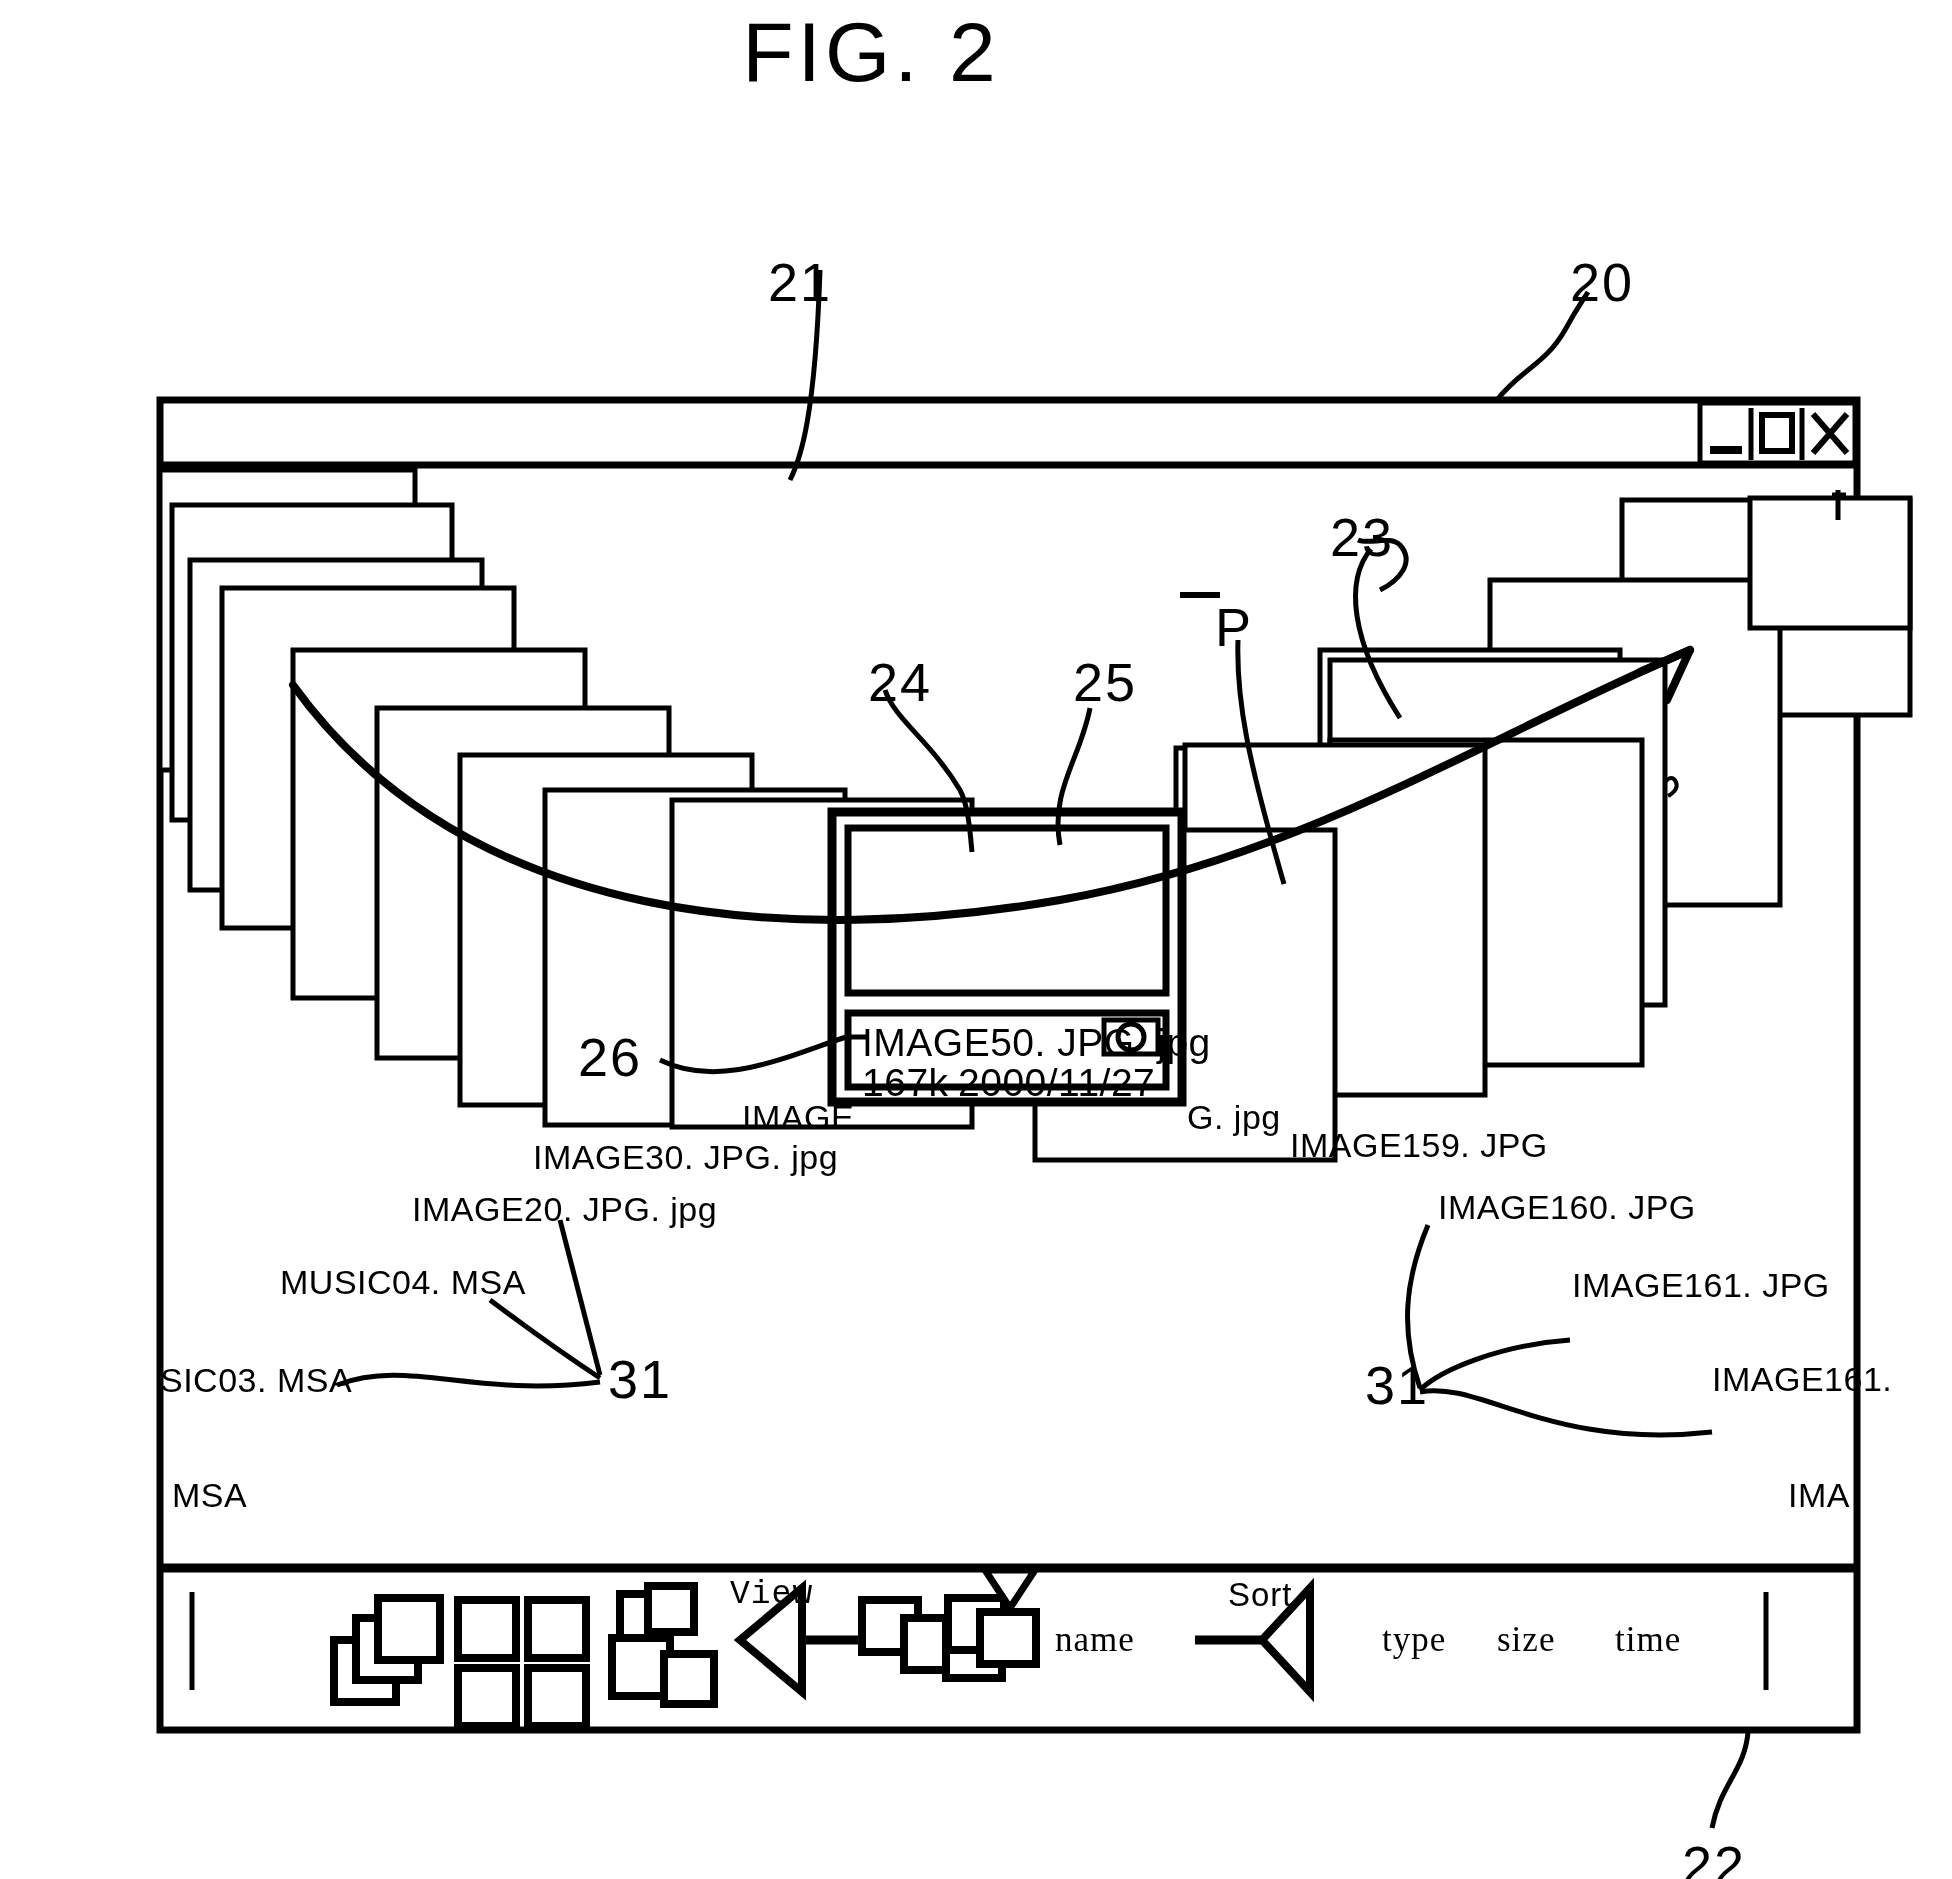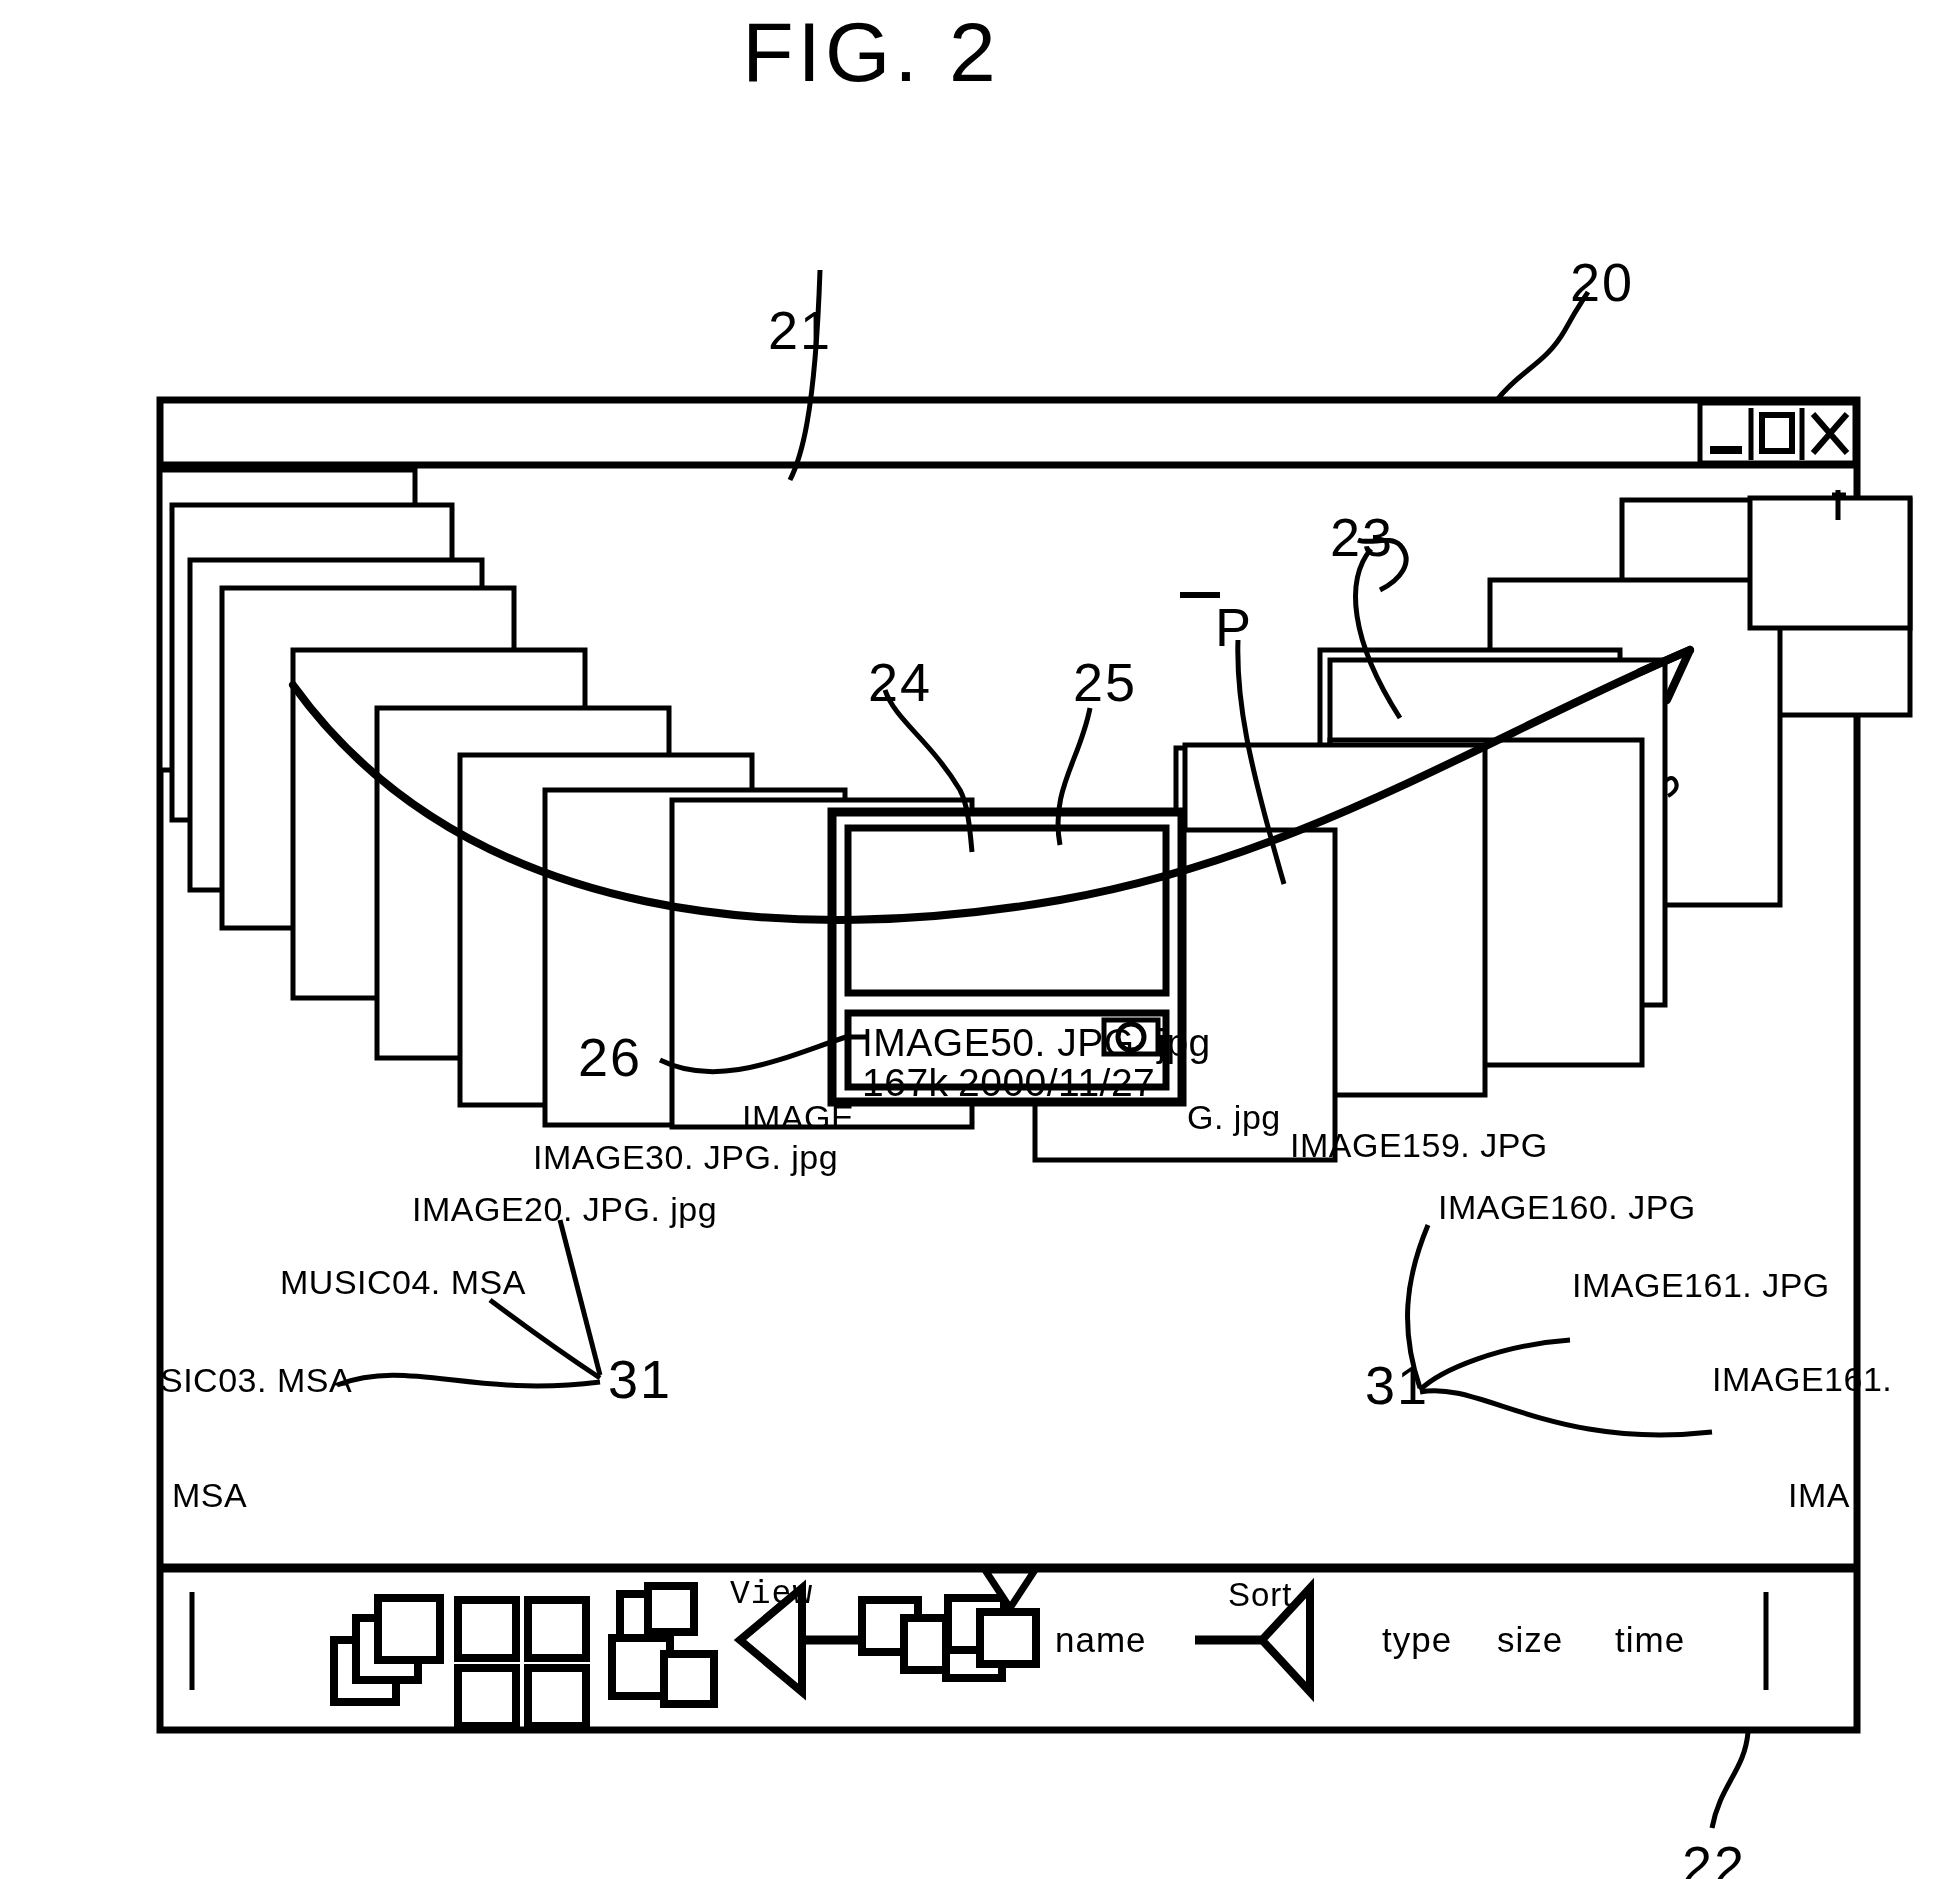--- a/index.html
+++ b/index.html
@@ -51,20 +51,21 @@
     font-size: 34px;
     letter-spacing: 0.5px;
   }
   .panel-text {
     font-size: 39px;
     letter-spacing: 0.5px;
   }
   .tool-text {
     font-size: 35px;
     letter-spacing: 1px;
+    font-family: Liberation Serif, serif;
   }
   .tool-cap {
     font-size: 33px;
     letter-spacing: 1px;
   }
 </style>
 </head>
 <body>
 
 <div id="fig-root">
@@ -201,21 +202,21 @@
     <path d="M 490 1300 C 530 1330, 565 1355, 600 1378" stroke="#000" stroke-width="5" fill="none"></path>
     <path d="M 337 1385 C 410 1358, 470 1398, 600 1382" stroke="#000" stroke-width="5" fill="none"></path>
 
     <path d="M 1428 1225 C 1405 1280, 1400 1330, 1420 1388" stroke="#000" stroke-width="5" fill="none"></path>
     <path d="M 1570 1340 C 1500 1345, 1440 1370, 1420 1390" stroke="#000" stroke-width="5" fill="none"></path>
     <path d="M 1420 1392 C 1480 1380, 1550 1450, 1712 1432" stroke="#000" stroke-width="5" fill="none"></path>
 
     <path d="M 1748 1732 C 1745 1770, 1720 1785, 1712 1828" stroke="#000" stroke-width="5" fill="none"></path>
   </svg>
 
-  <div class="lbl ref-num" style="left:768px; top:255px;margin-top:48px;">21</div>
+  <div class="lbl ref-num" style="left:768px; top:255px;">21</div>
   <div class="lbl ref-num" style="left:1570px; top:255px;">20</div>
   <div class="lbl ref-num" style="left:1330px; top:510px;">23</div>
   <div class="lbl ref-num" style="left:868px; top:655px;">24</div>
   <div class="lbl ref-num" style="left:1073px; top:655px;">25</div>
   <div class="lbl ref-num" style="left:1215px; top:600px;">P</div>
   <div class="lbl ref-num" style="left:578px; top:1030px;">26</div>
   <div class="lbl ref-num" style="left:608px; top:1352px;">31</div>
   <div class="lbl ref-num" style="left:1365px; top:1358px;">31</div>
   <div class="lbl ref-num" style="left:1682px; top:1838px;">22</div>
 

